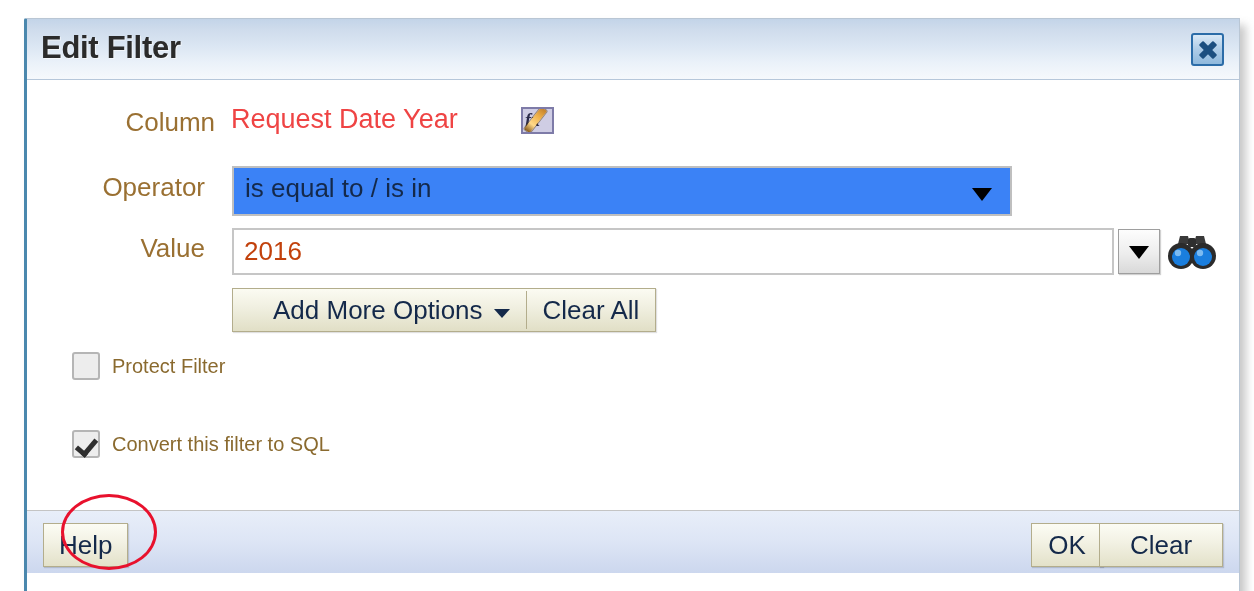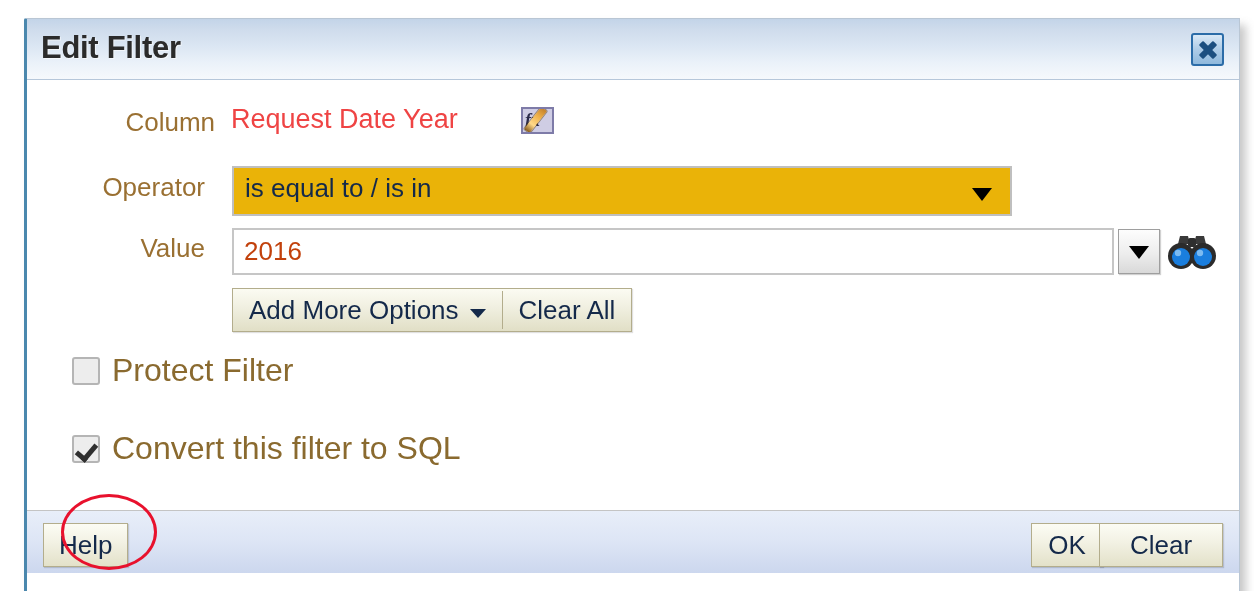--- a/index.html
+++ b/index.html
@@ -162,21 +162,21 @@
   #row-operator   { top: 86px; text-decoration: underline; }
   #label-operator { left: 18px; top: 6px; }
   #operator-select {
     position: absolute;
     left: 205px;
     top: 0px;
     width: 780px;
     height: 50px;
     box-sizing: border-box;
     border: 2px solid #bfbfbf;
-    background: #eab308;
+    background: #3b82f6;
     cursor: pointer;
   }
   #operator-select .sel-text {
     position: absolute;
     left: 11px;
     top: 5px;
     font-size: 26px;
     color: #14294a;
     white-space: nowrap;
   }
@@ -245,20 +245,21 @@
   .btn-group {
     position: absolute;
     left: 205px;
     top: 0;
     display: flex;
     height: 44px;
     border: 1px solid #b3ad8c;
     box-sizing: border-box;
     background: linear-gradient(to bottom, #fbfbf2 0%, #f0efe0 45%, #e1dfc6 100%);
     box-shadow: 1px 1px 1px rgba(0,0,0,0.12);
+    padding-left: 24px;
   }
   .btn-group .gbtn {
     display: flex;
     align-items: center;
     padding: 0 16px;
     font-size: 26px;
     color: #14294a;
     white-space: nowrap;
     cursor: pointer;
   }
@@ -306,21 +307,21 @@
     left: 6px;
     top: 3px;
     width: 8px;
     height: 16px;
     border-right: 5px solid #2f2f2f;
     border-bottom: 5px solid #2f2f2f;
     transform: rotate(40deg);
   }
   .cb-label {
     margin-left: 12px;
-    font-size: 32px;
+    font-size: 20px;
     color: #8a6a2f;
     white-space: nowrap;
   }
 
   
   #annotation-ellipse {
     position: absolute;
     left: 34px;
     top: 414px;
     width: 90px;

